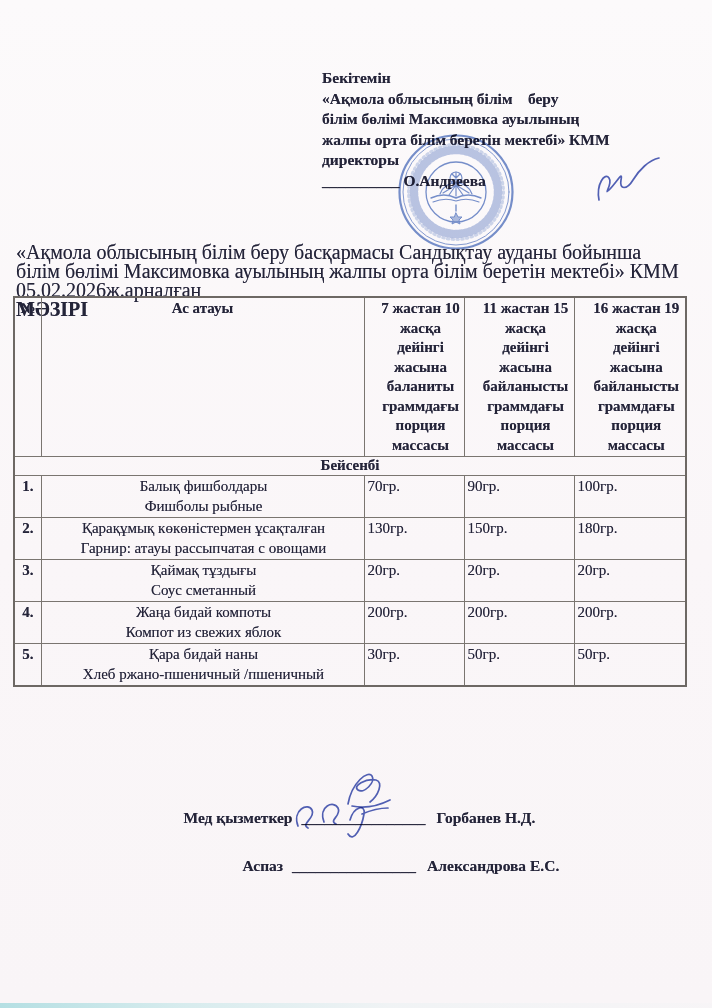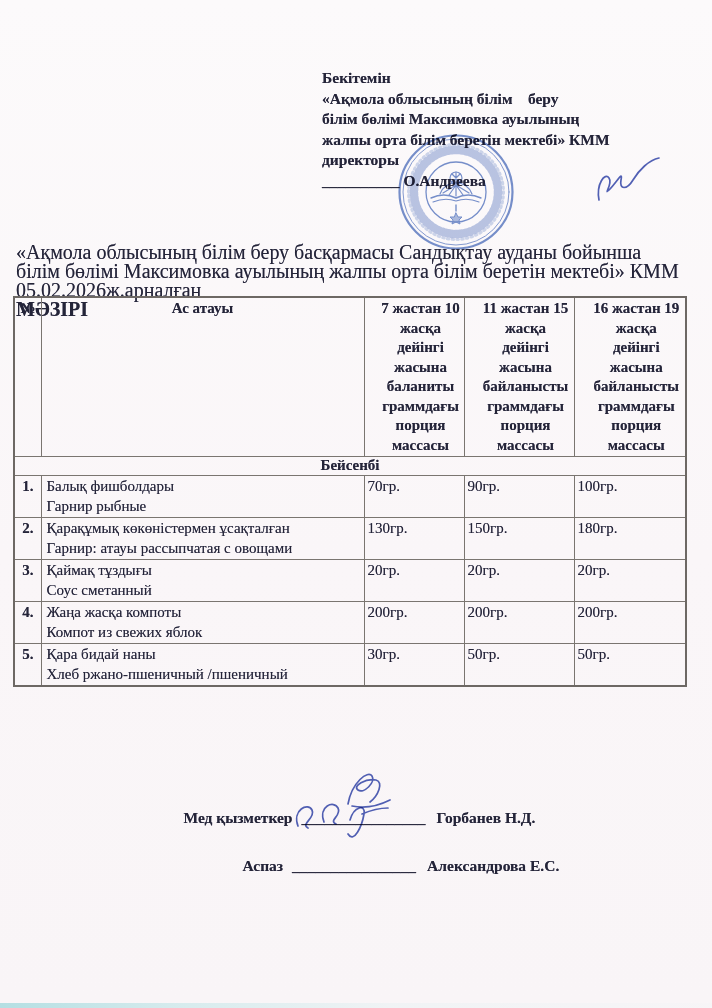--- a/index.html
+++ b/index.html
@@ -33,21 +33,21 @@
   table.menu{position:absolute;left:13px;top:296px;width:672px;
     border-collapse:collapse;table-layout:fixed;font-size:15px;}
   table.menu td{border:1px solid var(--border);vertical-align:top;
     padding:1px 3px;overflow:hidden;}
   table.menu{border:2px solid #6d6864;}
   .hdr{font-weight:bold;text-align:center;line-height:19.5px;padding-top:2px;}
   .hdr.pre{white-space:pre-line;padding-left:16px;}
   .day-row td{font-weight:bold;text-align:center;height:16px;
     line-height:15px;padding:0;margin-top:32px;}
   .num-cell{font-weight:bold;text-align:center;line-height:19px;}
-  .dish-cell{text-align:left;line-height:19.5px;padding-left:5px !important;}
+  .dish-cell{text-align:center;line-height:19.5px;padding-left:5px !important;}
   .val-cell{line-height:19px;}
 
   
   .sig-row{position:absolute;font-weight:bold;font-size:15.5px;white-space:pre;}
   .sig-med{left:168px;top:791px;}
   .sig-cook{left:227px;top:839px;}
   .sig-row .gap1{margin-left:9px;}
   .sig-row .gap2{margin-left:11px;}
 
   
@@ -146,21 +146,21 @@
 порция
 массасы</td>
     </tr>
     <tr class="day-row">
       <td colspan="5">Бейсенбі</td>
     </tr>
     <tr style="height:41px">
       <td class="num-cell">1.</td>
       <td class="dish-cell">
         <div>Балық фишболдары</div>
-        <div>Гарнир рыбные</div>
+        <div>Фишболы рыбные</div>
       </td>
       <td class="val-cell">70гр.</td>
       <td class="val-cell">90гр.</td>
       <td class="val-cell">100гр.</td>
     </tr>
     <tr style="height:40px">
       <td class="num-cell">2.</td>
       <td class="dish-cell">
         <div>Қарақұмық көкөністермен ұсақталған</div>
         <div>Гарнир: атауы рассыпчатая с овощами</div>
@@ -175,21 +175,21 @@
         <div>Қаймақ тұздығы</div>
         <div>Соус сметанный</div>
       </td>
       <td class="val-cell">20гр.</td>
       <td class="val-cell">20гр.</td>
       <td class="val-cell">20гр.</td>
     </tr>
     <tr style="height:39px">
       <td class="num-cell">4.</td>
       <td class="dish-cell">
-        <div>Жаңа жасқа компоты</div>
+        <div>Жаңа бидай компоты</div>
         <div>Компот из свежих яблок</div>
       </td>
       <td class="val-cell">200гр.</td>
       <td class="val-cell">200гр.</td>
       <td class="val-cell">200гр.</td>
     </tr>
     <tr style="height:41px">
       <td class="num-cell">5.</td>
       <td class="dish-cell">
         <div>Қара бидай наны</div>

